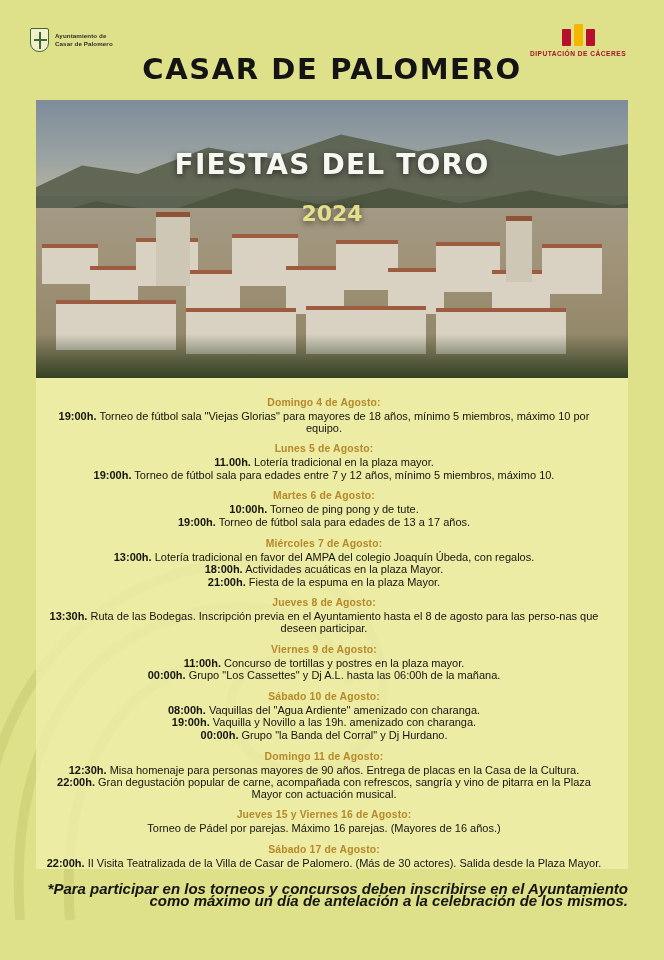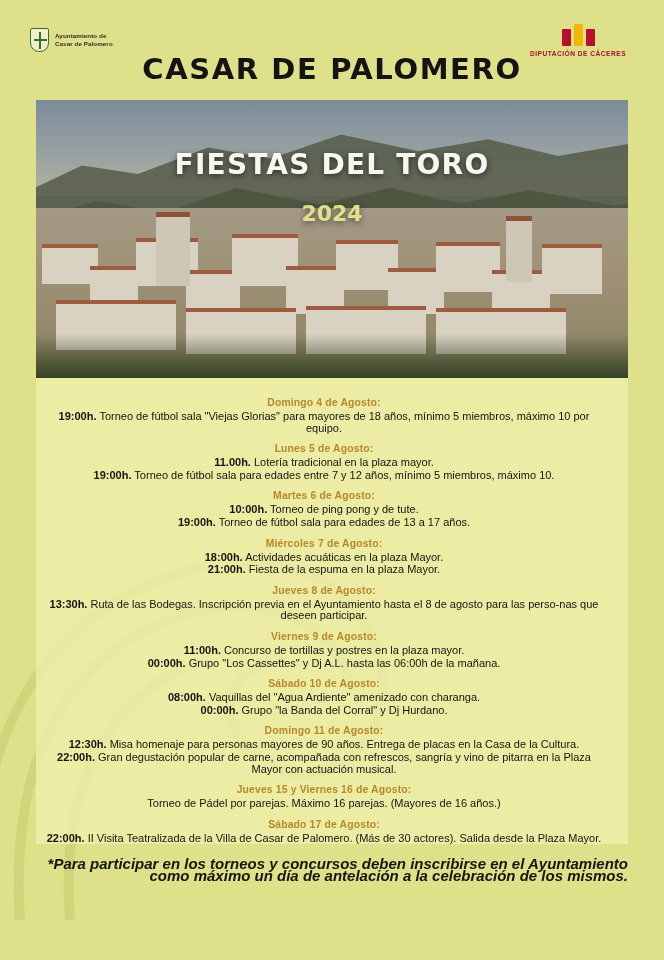--- a/index.html
+++ b/index.html
@@ -314,20 +314,24 @@
     <b>10:00h.</b>
     <span>Torneo de ping pong y de tute.</span>
   </div>
   <div class="evt">
     <b>19:00h.</b>
     <span>Torneo de fútbol sala para edades de 13 a 17 años.</span>
   </div>
 
   <div class="day-head">Miércoles 7 de Agosto:</div>
   <div class="evt">
+    <b>13:00h.</b>
+    <span>Lotería tradicional en favor del AMPA del colegio Joaquín Úbeda, con regalos.</span>
+  </div>
+  <div class="evt">
     <b>18:00h.</b>
     <span>Actividades acuáticas en la plaza Mayor.</span>
   </div>
   <div class="evt">
     <b>21:00h.</b>
     <span>Fiesta de la espuma en la plaza Mayor.</span>
   </div>
 
   <div class="day-head">Jueves 8 de Agosto:</div>
   <div class="evt">
@@ -344,20 +348,24 @@
     <b>00:00h.</b>
     <span>Grupo "Los Cassettes" y Dj A.L. hasta las 06:00h de la mañana.</span>
   </div>
 
   <div class="day-head">Sábado 10 de Agosto:</div>
   <div class="evt">
     <b>08:00h.</b>
     <span>Vaquillas del "Agua Ardiente" amenizado con charanga.</span>
   </div>
   <div class="evt">
+    <b>19:00h.</b>
+    <span>Vaquilla y Novillo a las 19h. amenizado con charanga.</span>
+  </div>
+  <div class="evt">
     <b>00:00h.</b>
     <span>Grupo "la Banda del Corral" y Dj Hurdano.</span>
   </div>
 
   <div class="day-head">Domingo 11 de Agosto:</div>
   <div class="evt">
     <b>12:30h.</b>
     <span>Misa homenaje para personas  mayores de 90 años.  Entrega de placas en la Casa de la Cultura.</span>
   </div>
   <div class="evt">

